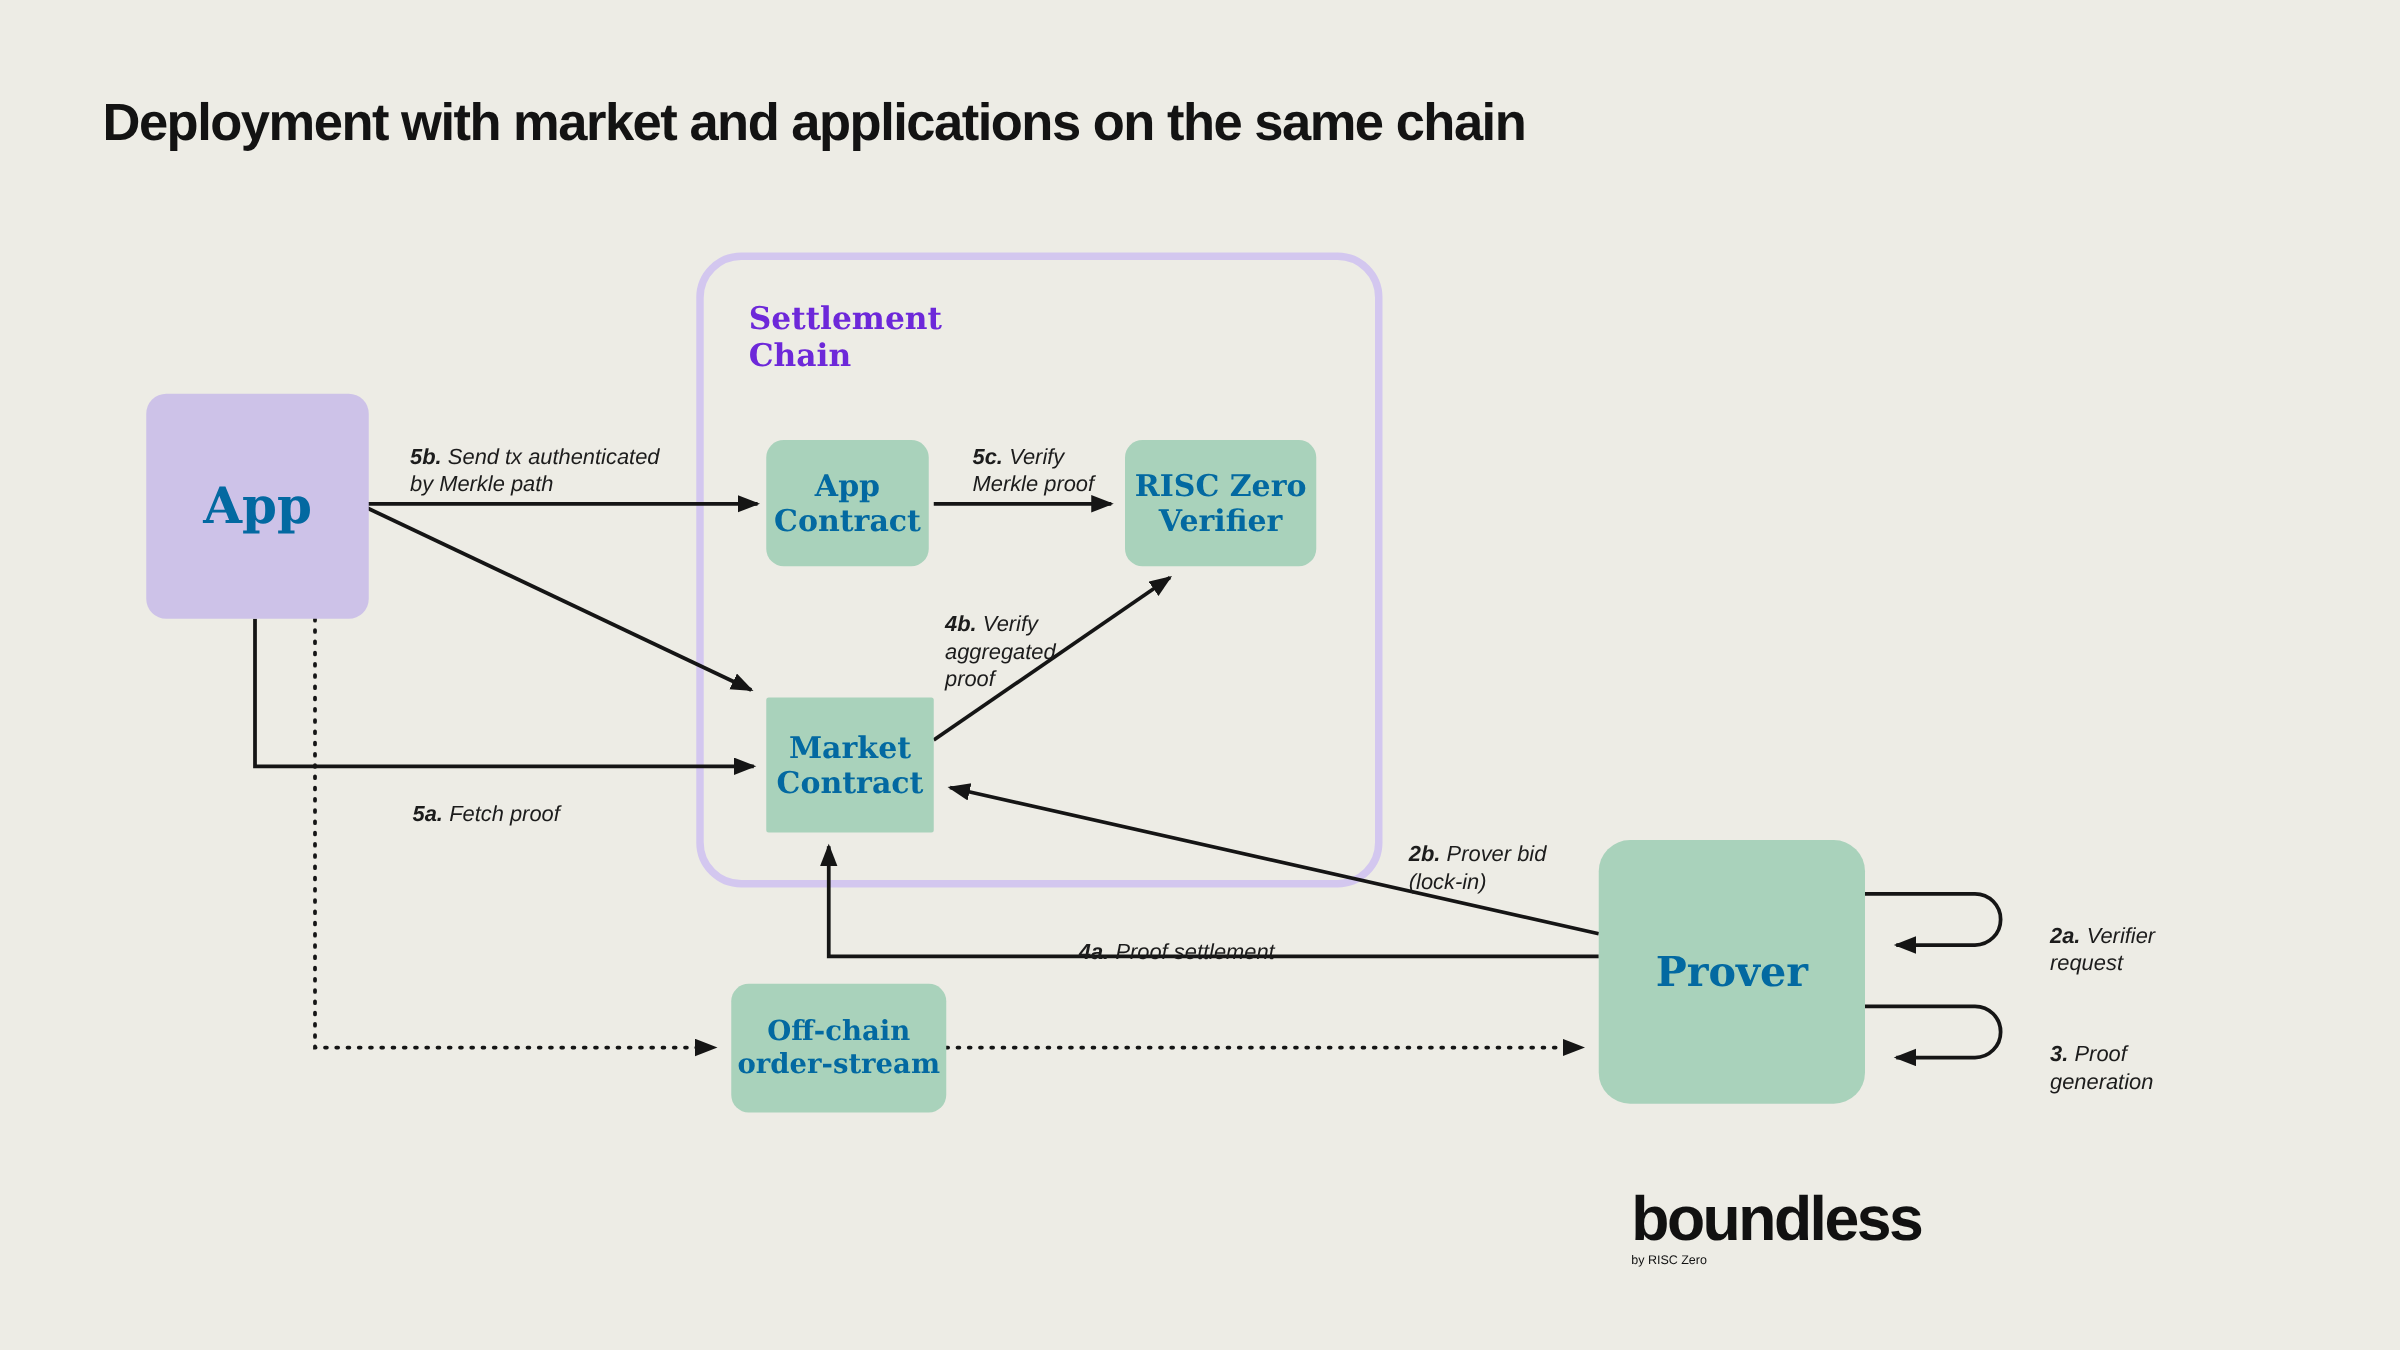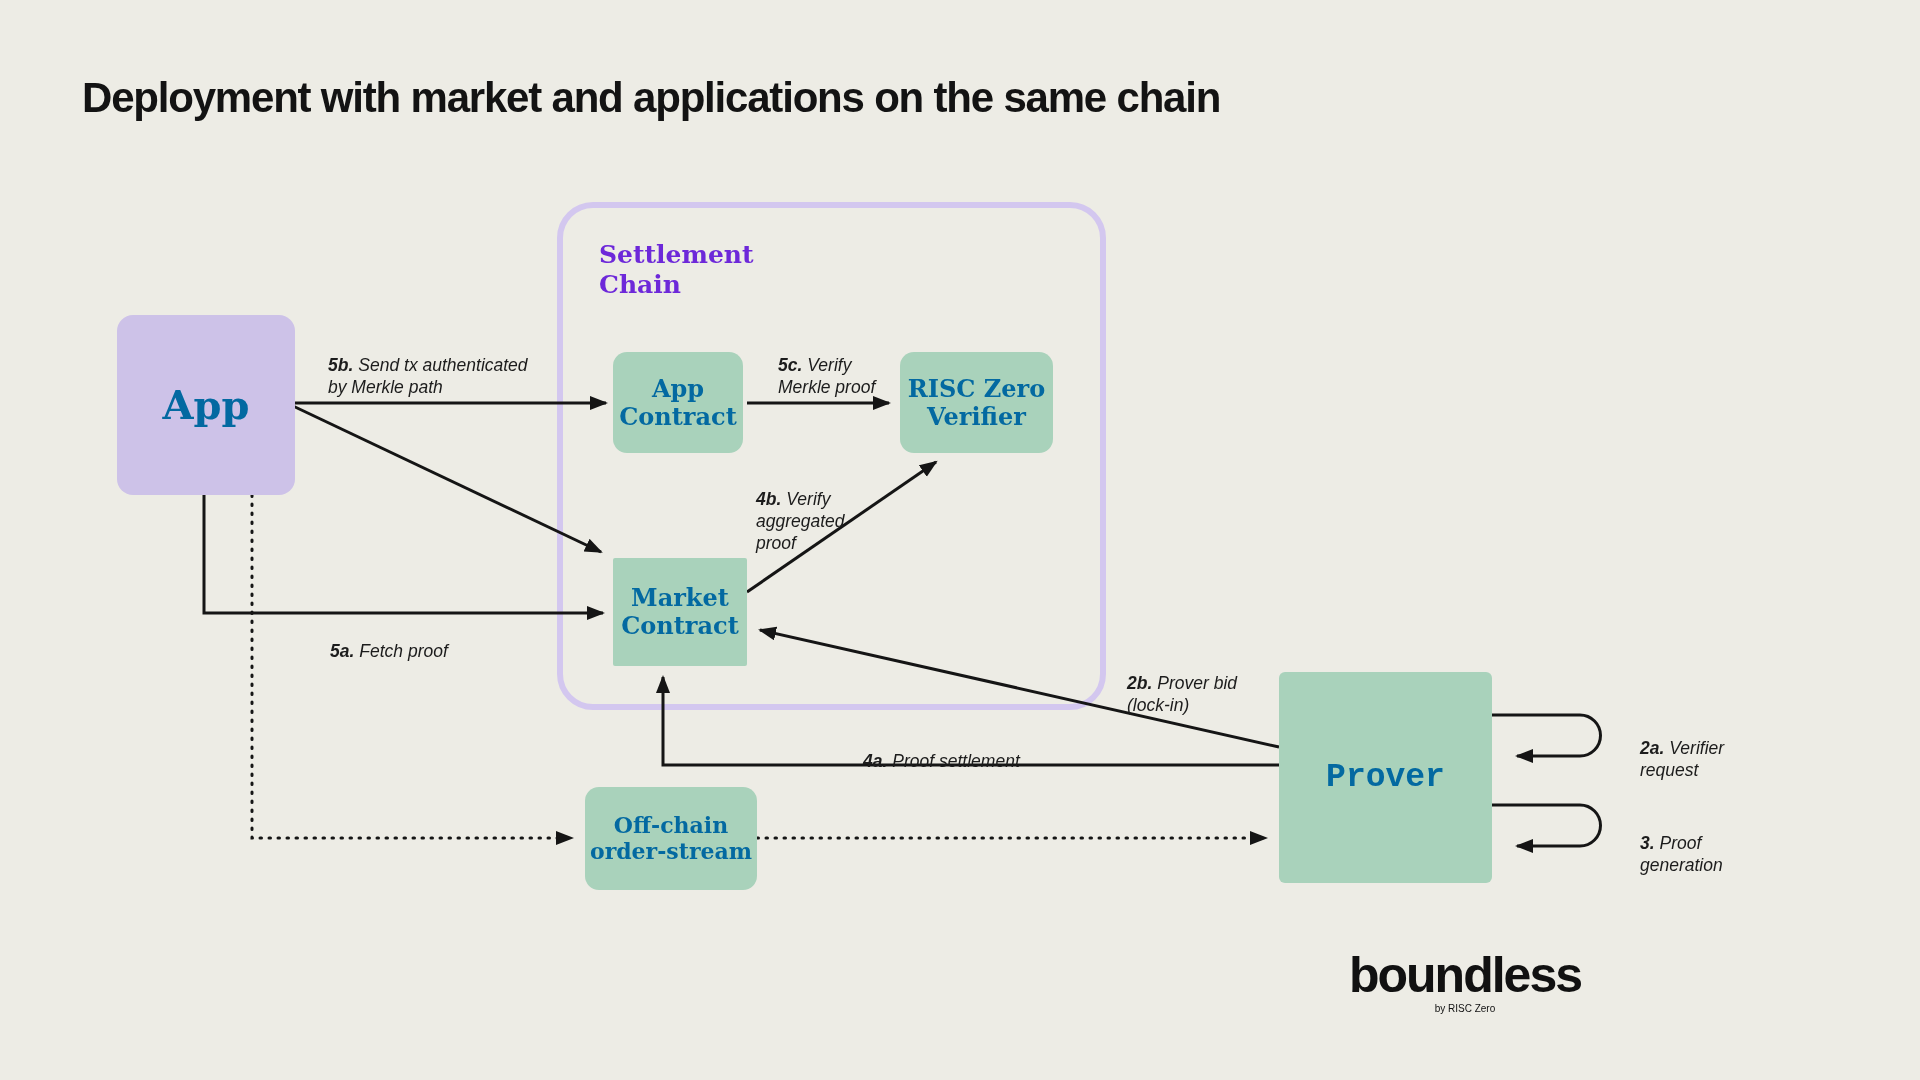--- a/index.html
+++ b/index.html
@@ -4,21 +4,21 @@
 <style>
   html,body{margin:0;padding:0;}
   body{
     width:1920px;height:1080px;
     background:#edece5;
     font-family:"Liberation Sans", sans-serif;
     color:#1a1a1a;
     overflow:hidden;
     position:relative;
   }
-  .canvas{position:absolute;inset:0;width:1632px;height:1080px;padding-left:44px;}
+  .canvas{position:absolute;inset:0;width:1632px;height:1080px;}
 
   .title{
     position:absolute;left:82px;top:74px;
     font-size:42px;font-weight:bold;letter-spacing:-1.2px;
     color:#131313;white-space:nowrap;
   }
 
   svg.arrows{position:absolute;left:0;top:0;pointer-events:none;}
 
   .chain-container{
@@ -42,42 +42,42 @@
     box-sizing:border-box;
   }
   .node.purple{background:#cdc2e8;}
   .node.green{background:#a9d2bb;}
 
   .node-app{left:117px;top:315px;width:178px;height:180px;border-radius:16px;font-size:40px;}
   .node-app-contract{left:613px;top:352px;width:130px;height:101px;border-radius:14px;font-size:24px;}
   .node-risc{left:900px;top:352px;width:153px;height:101px;border-radius:14px;font-size:24px;}
   .node-market{left:613px;top:558px;width:134px;height:108px;border-radius:2px;font-size:24px;}
   .node-offchain{left:585px;top:787px;width:172px;height:103px;border-radius:14px;font-size:22px;}
-  .node-prover{left:1279px;top:672px;width:213px;height:211px;border-radius:6px;font-size:33px;font-family:Liberation Mono, monospace;}
+  .node-prover{left:1279px;top:672px;width:213px;height:211px;border-radius:25px;font-size:33px;}
 
   .note{
     position:absolute;
     font-size:17.5px;line-height:22px;color:#1c1c1c;
     white-space:pre-line;
     font-style:italic;
   }
   .note .num{font-weight:bold;margin-right:5px;}
 
   .note-5b{left:328px;top:332px;}
   .note-5c{left:778px;top:332px;}
   .note-1{left:330px;top:466px;}
   .note-4b{left:756px;top:466px;}
   .note-5a{left:330px;top:618px;}
   .note-2b{left:1127px;top:650px;}
   .note-4a{left:863px;top:728px;}
   .note-2a{left:1640px;top:715px;}
   .note-3{left:1640px;top:810px;}
 
   .logo{
-    position:absolute;right:95px;top:950px;text-align:center;color:#111;
+    position:absolute;right:95px;top:950px;text-align:left;color:#111;
   }
   .logo .brand{
     font-size:50px;font-weight:bold;letter-spacing:-2px;line-height:1.0;
   }
   .logo .byline{
     font-size:10px;margin-top:3px;letter-spacing:0;
   }
 </style>
 </head>
 <body>

